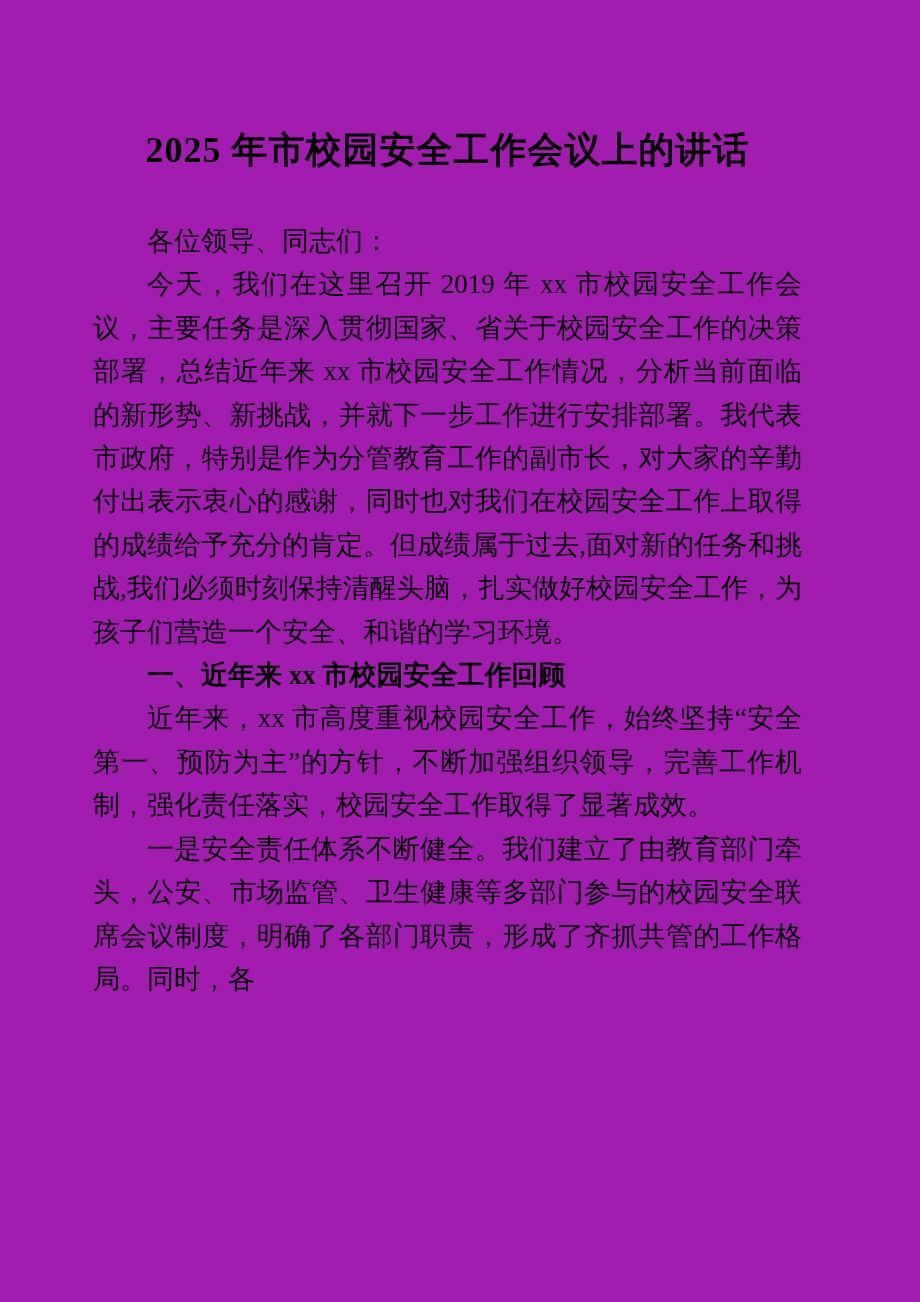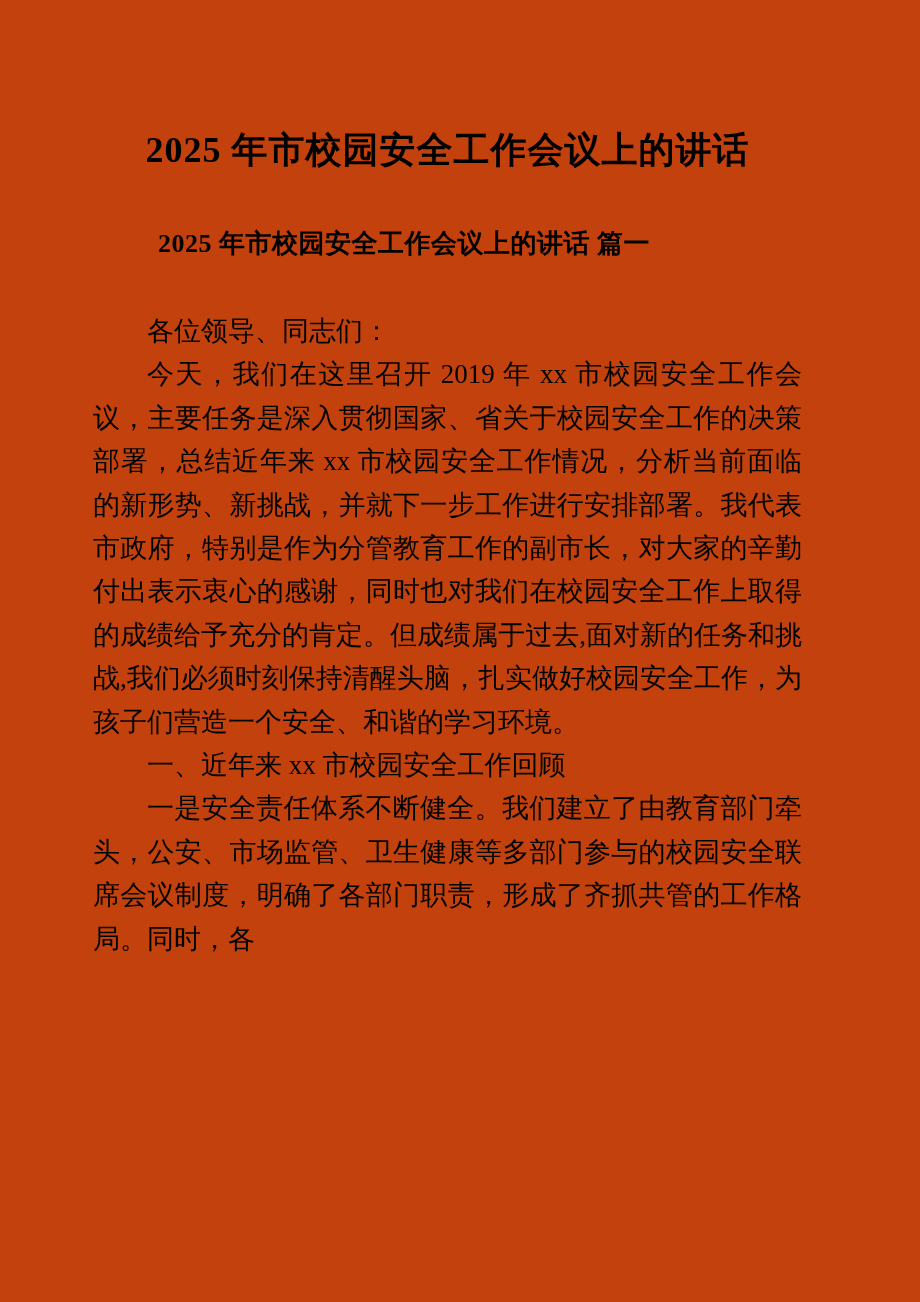--- a/index.html
+++ b/index.html
@@ -5,21 +5,21 @@
   html, body {
     margin: 0;
     padding: 0;
     background: #ffffff;
   }
   .page {
     position: relative;
     width: 920px;
     height: 1302px;
     margin: 0 auto;
-    background: #c2410c;
+    background: #a21caf;
     overflow: hidden;
     box-sizing: border-box;
     padding: 126px 118px 0 93px;
     color: #000000;
     font-family: "Liberation Serif", "DejaVu Serif", serif;
   }
   .doc-title {
     margin: 0;
     font-size: 36px;
     line-height: 49px;
@@ -44,41 +44,41 @@
   .body-text p {
     margin: 0;
     font-size: 27px;
     line-height: 43.4px;
     text-align: justify;
     text-justify: inter-ideograph;
     text-indent: 2em;
     word-break: break-all;
   }
   .body-text p.sub-heading {
-    font-weight: normal;
+    font-weight: bold;
   }
 </style>
 </head>
 <body>
 
 <div class="page">
 
   <h1 class="doc-title">
     <span class="title-line">2025 年市校园安全工作会议上的讲话</span>
   </h1>
 
-  <h2 class="section-heading">2025 年市校园安全工作会议上的讲话 篇一</h2>
 
   <div class="body-text">
 
     <p>各位领导、同志们：</p>
 
 
     <p>今天，我们在这里召开 2019 年 xx 市校园安全工作会议，主要任务是深入贯彻国家、省关于校园安全工作的决策部署，总结近年来 xx 市校园安全工作情况，分析当前面临的新形势、新挑战，并就下一步工作进行安排部署。我代表市政府，特别是作为分管教育工作的副市长，对大家的辛勤付出表示衷心的感谢，同时也对我们在校园安全工作上取得的成绩给予充分的肯定。但成绩属于过去,面对新的任务和挑战,我们必须时刻保持清醒头脑，扎实做好校园安全工作，为孩子们营造一个安全、和谐的学习环境。</p>
 
     <p class="sub-heading">一、近年来 xx 市校园安全工作回顾</p>
 
+    <p>近年来，xx 市高度重视校园安全工作，始终坚持“安全第一、预防为主”的方针，不断加强组织领导，完善工作机制，强化责任落实，校园安全工作取得了显著成效。</p>
 
     <p>一是安全责任体系不断健全。我们建立了由教育部门牵头，公安、市场监管、卫生健康等多部门参与的校园安全联席会议制度，明确了各部门职责，形成了齐抓共管的工作格局。同时，各</p>
 
   </div>
 
 </div>
 
 </body></html>

